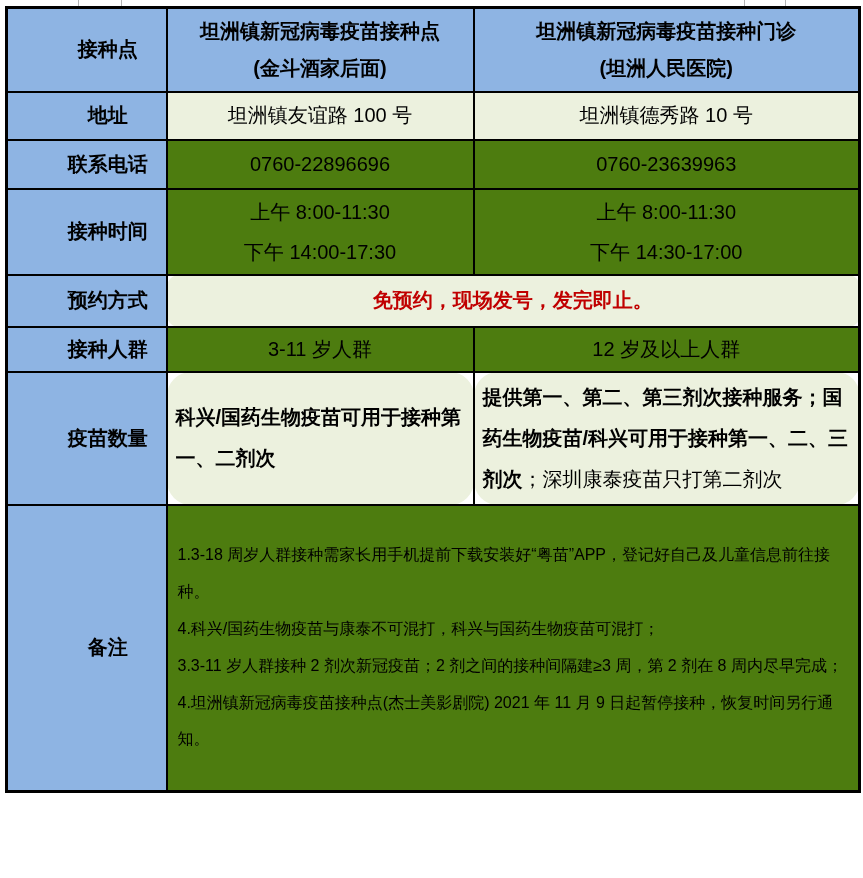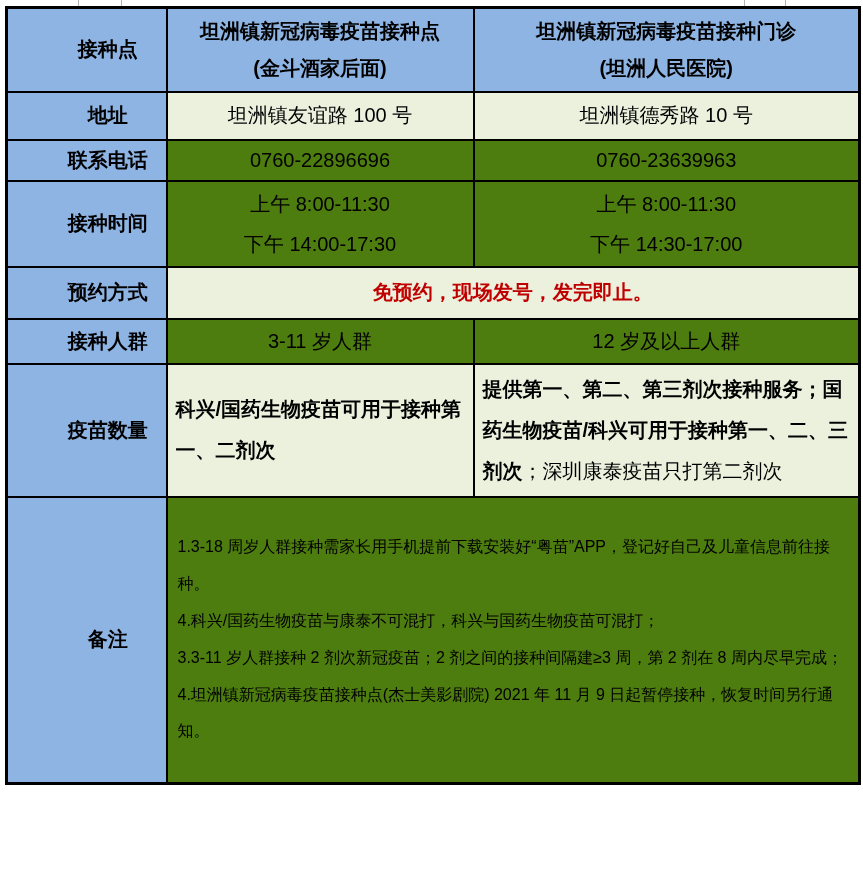--- a/index.html
+++ b/index.html
@@ -21,26 +21,26 @@
   th, td { border: 2px solid #000; vertical-align: middle; text-align: center;
            font-size: 20px; padding: 2px 6px; overflow: hidden; }
   th { background: #8EB4E3; font-weight: bold; padding-left: 48px; }
 
   .bg-blue  { background: #4d7c0f; }
   .bg-green { background: #ECF1DE; }
   .bg-hdr   { background: #8EB4E3; }
 
   .multiline { white-space: pre-line; }
   .bold { font-weight: bold; }
-  .red  { color: #C00000; font-weight: bold; }
-  .left { text-align: left; }
+  .red  { color: #C00000; font-weight: bold; border-radius: 12px; }
+  .left { text-align: left; border-radius: 24px; }
 
   tr.r-site    { height: 84px; }  tr.r-site td { line-height: 1.85; font-weight: bold; }
   tr.r-address { height: 48px; }
-  tr.r-phone   { height: 41px; }
+  tr.r-phone   { height: 49px; }
   tr.r-opening { height: 47px; }
   tr.r-hours   { height: 78px; }  tr.r-hours td { line-height: 2.0; }
   tr.r-booking { height: 52px; }
   tr.r-groups  { height: 45px; }
   tr.r-vaccine { height: 129px; } tr.r-vaccine td.data { line-height: 2.05; padding: 4px 8px; }
   tr.r-notes   { height: 287px; } tr.r-notes td.data { padding: 8px 10px; }
   tr.r-notes p { line-height: 2.3; font-size: 16px; text-align: left; }
 </style>
 </head>
 <body>

